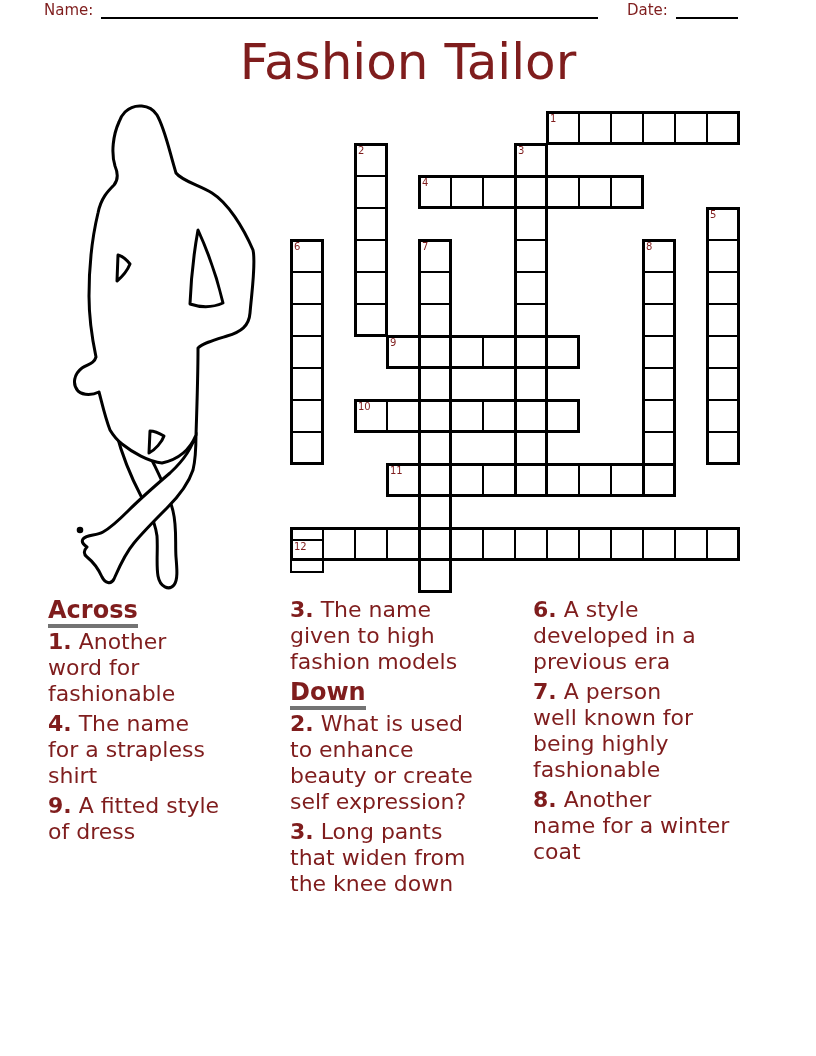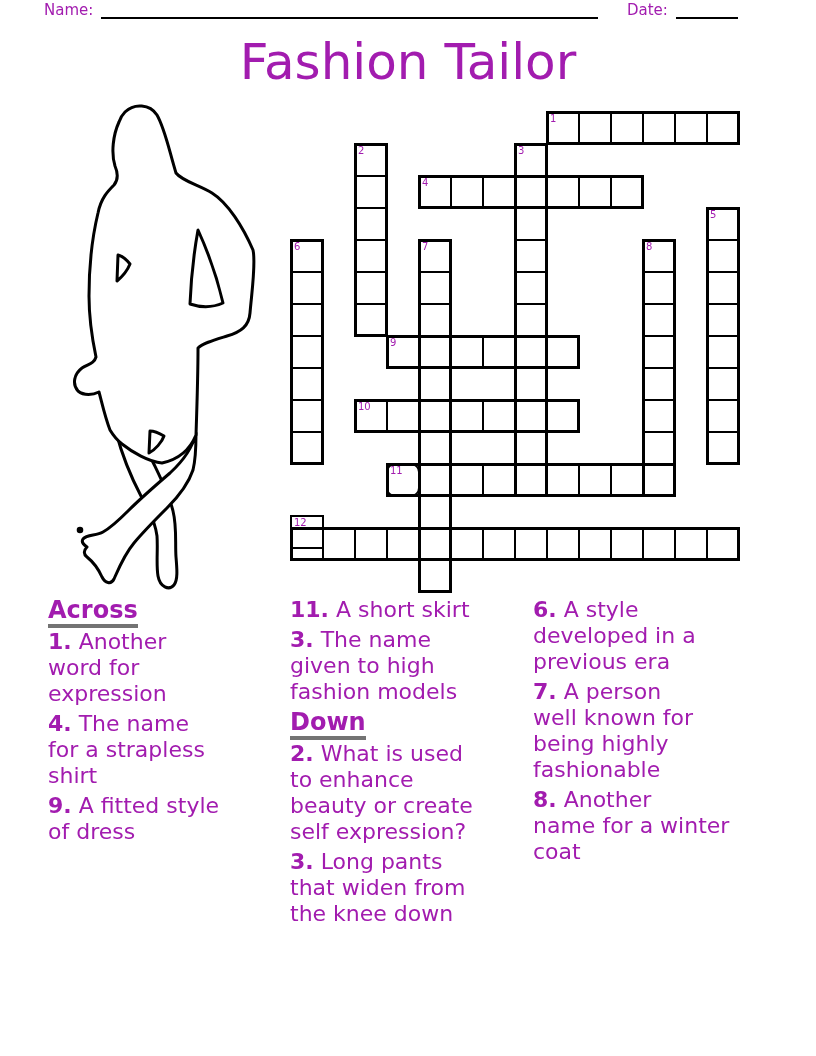--- a/index.html
+++ b/index.html
@@ -1,16 +1,16 @@
 <!DOCTYPE html>
 <html><head>
 <meta charset="utf-8">
 <style>
   html,body{margin:0;padding:0;background:#fff;}
-  #page{position:relative;width:816px;height:1056px;background:#fff;color:#a21caf;
+  #page{position:relative;width:816px;height:1056px;background:#fff;color:#7f1d1d;
         font-family:"DejaVu Sans","Liberation Sans",sans-serif;overflow:hidden;}
   
   #name-label{position:absolute;left:44px;top:1px;font-size:15px;}
   #name-line{position:absolute;left:101px;top:2px;width:497px;height:15px;border-bottom:2px solid #000;}
   #date-label{position:absolute;left:627px;top:1px;font-size:15px;}
   #date-line{position:absolute;left:676px;top:2px;width:62px;height:15px;border-bottom:2px solid #000;}
   #title{position:absolute;left:0;top:32px;width:816px;text-align:center;font-size:50px;line-height:60px;}
   
   #figure{position:absolute;left:56px;top:100px;width:200px;height:495px;}
   
@@ -146,29 +146,29 @@
       <div class="cell" style="left: 160px; top: 224px;"></div>
       <div class="cell" style="left: 192px; top: 224px;"></div>
       <div class="cell" style="left: 256px; top: 224px;"></div>
       <div class="cell" style="left: 64px; top: 288px;">
         <span class="cellnum">10</span>
       </div>
       <div class="cell" style="left: 96px; top: 288px;"></div>
       <div class="cell" style="left: 160px; top: 288px;"></div>
       <div class="cell" style="left: 192px; top: 288px;"></div>
       <div class="cell" style="left: 256px; top: 288px;"></div>
-      <div class="cell" style="left: 96px; top: 352px; border-radius: 9px;">
+      <div class="cell" style="left: 96px; top: 352px;">
         <span class="cellnum">11</span>
       </div>
       <div class="cell" style="left: 160px; top: 352px;"></div>
       <div class="cell" style="left: 192px; top: 352px;"></div>
       <div class="cell" style="left: 256px; top: 352px;"></div>
       <div class="cell" style="left: 288px; top: 352px;"></div>
       <div class="cell" style="left: 320px; top: 352px;"></div>
-      <div class="cell" style="left: 0px; top: 404px; text-align: center;">
+      <div class="cell" style="left: 0px; top: 428px; text-align: center;">
         <span class="cellnum">12</span>
       </div>
       <div class="cell" style="left: 32px; top: 416px;"></div>
       <div class="cell" style="left: 64px; top: 416px;"></div>
       <div class="cell" style="left: 96px; top: 416px;"></div>
       <div class="cell" style="left: 160px; top: 416px;"></div>
       <div class="cell" style="left: 192px; top: 416px;"></div>
       <div class="cell" style="left: 224px; top: 416px;"></div>
       <div class="cell" style="left: 256px; top: 416px;"></div>
       <div class="cell" style="left: 288px; top: 416px;"></div>
@@ -187,29 +187,28 @@
       <div class="runoutline" style="left: 96px; top: 224px; width: 194px; height: 34px;"></div>
       <div class="runoutline" style="left: 64px; top: 288px; width: 226px; height: 34px;"></div>
       <div class="runoutline" style="left: 96px; top: 352px; width: 290px; height: 34px;"></div>
       <div class="runoutline" style="left: 0px; top: 416px; width: 450px; height: 34px;"></div>
     </div>
 
   <div id="cluecol-0" class="cluecol">
       <div class="clue-heading"><span>Across</span></div>
       <div class="clue"><b>1.</b><span> Another
 word for
-expression</span></div>
+fashionable</span></div>
       <div class="clue"><b>4.</b><span> The name
 for a strapless
 shirt</span></div>
       <div class="clue"><b>9.</b><span> A fitted style
 of dress</span></div>
     </div>
   <div id="cluecol-1" class="cluecol">
-      <div class="clue"><b>11.</b><span> A short skirt</span></div>
       <div class="clue"><b>3.</b><span> The name
 given to high
 fashion models</span></div>
       <div class="clue-heading"><span>Down</span></div>
       <div class="clue"><b>2.</b><span> What is used
 to enhance
 beauty or create
 self expression?</span></div>
       <div class="clue"><b>3.</b><span> Long pants
 that widen from

